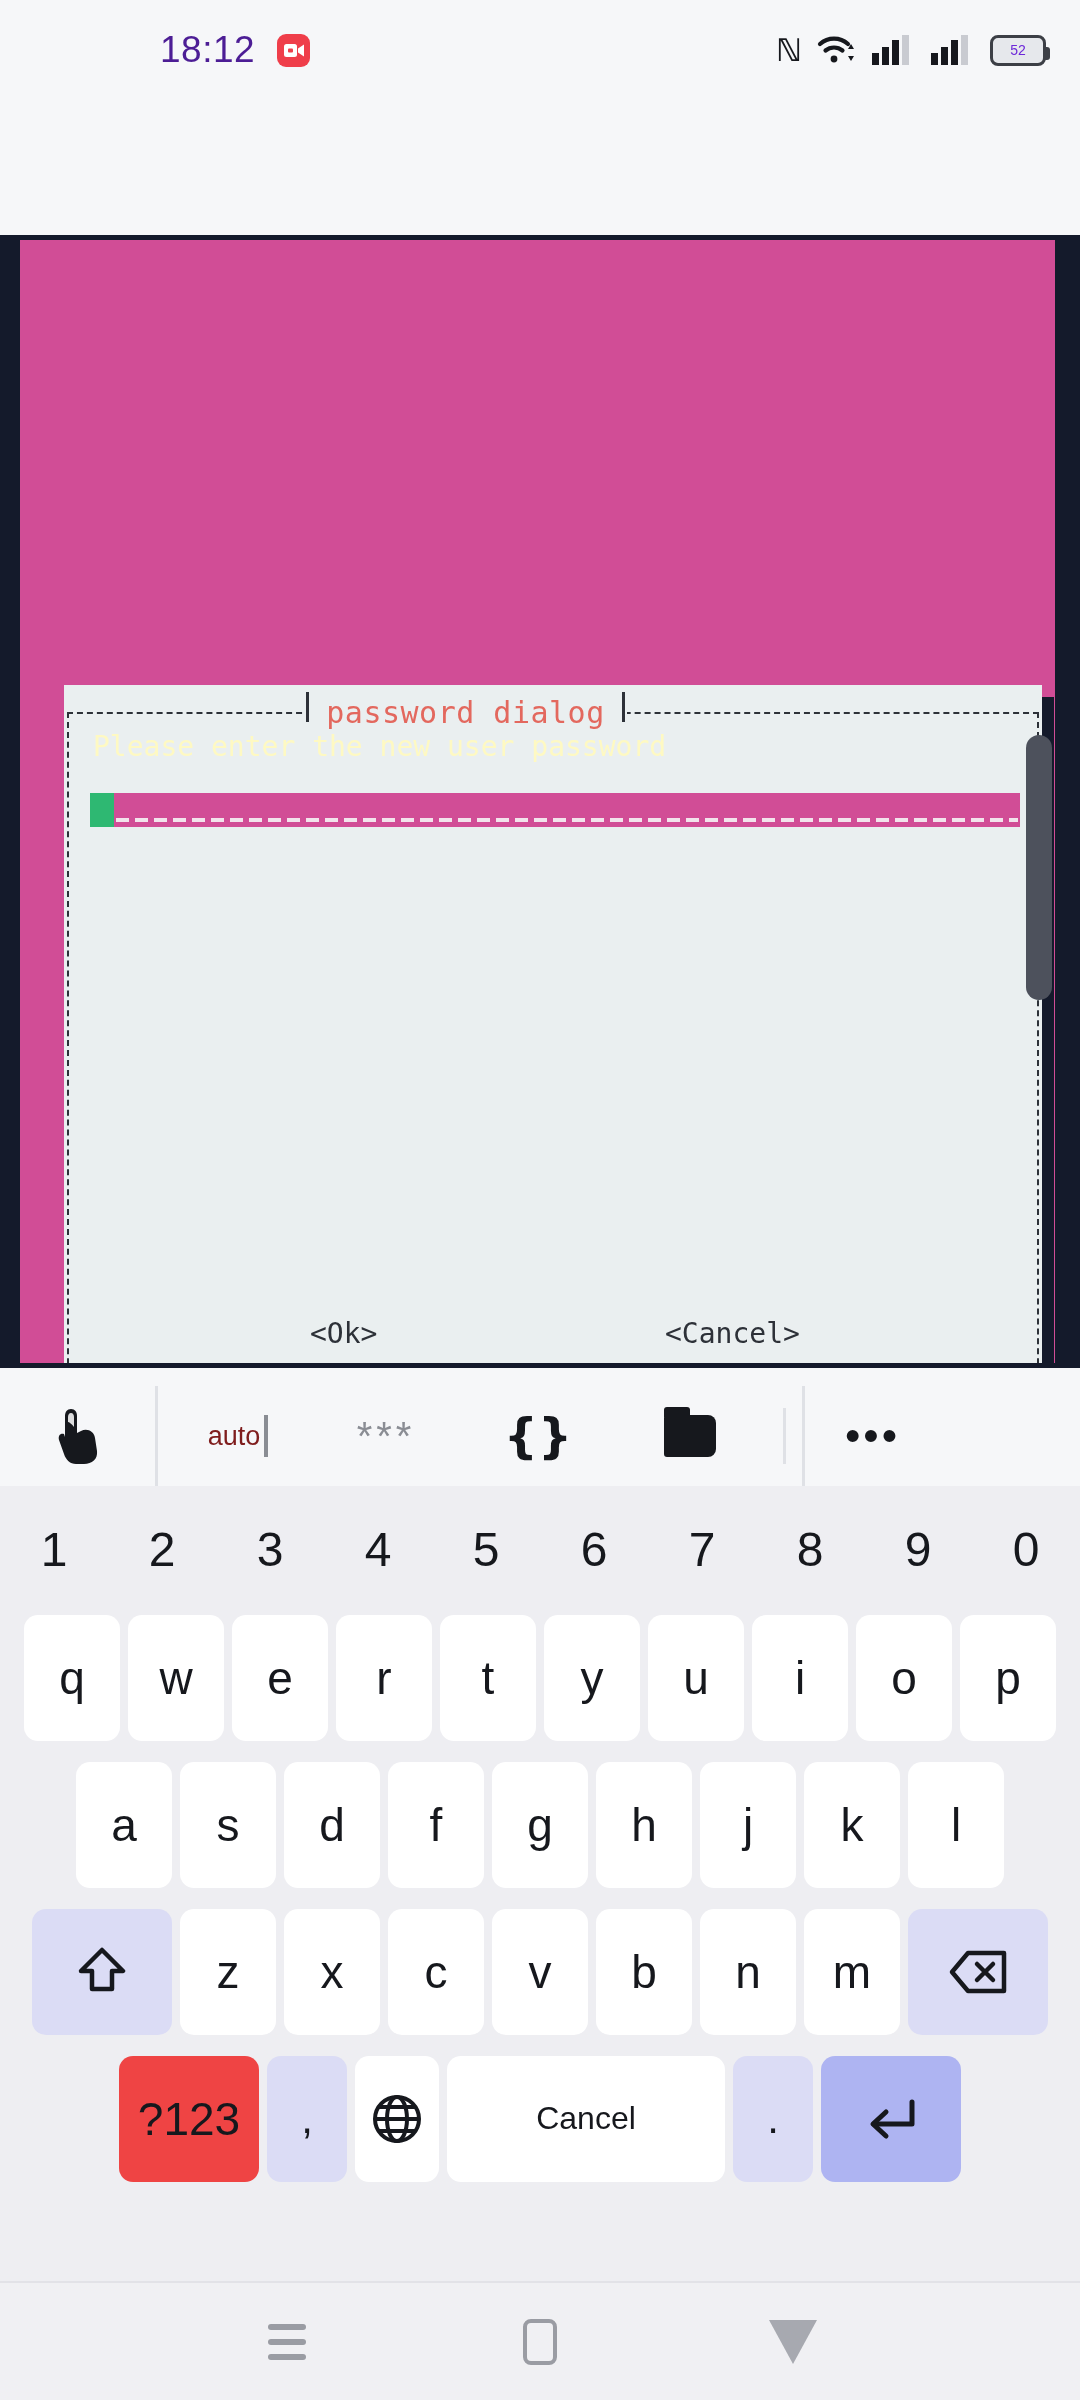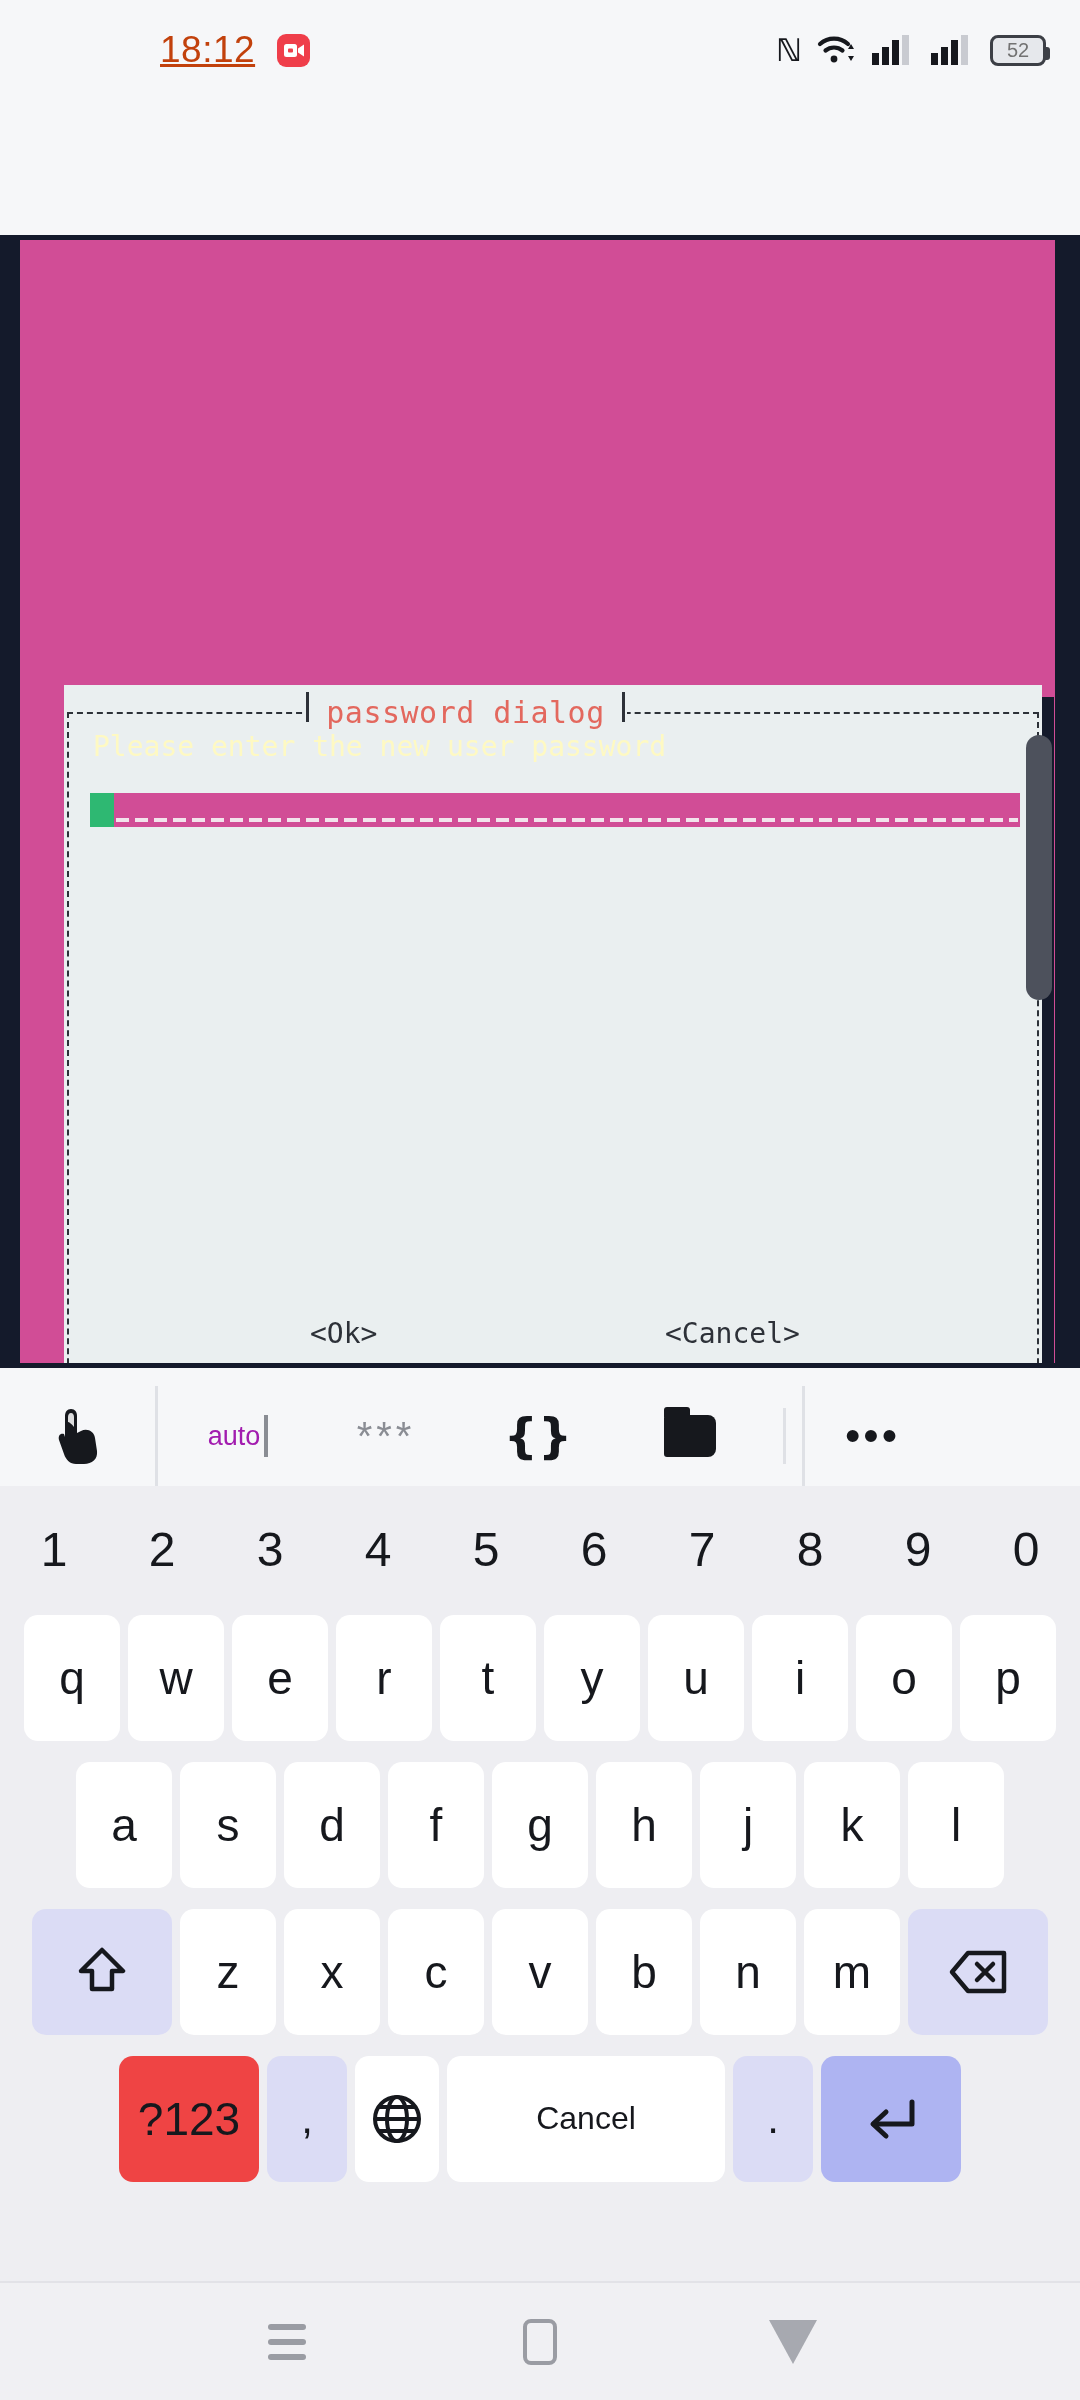--- a/index.html
+++ b/index.html
@@ -11,41 +11,41 @@
   }
   .screen { position: relative; width: 1080px; height: 2400px; background: #f6f7f9; }
 
   
   .statusbar {
     position: absolute; top: 0; left: 0; width: 1080px; height: 100px;
     background: #f6f7f9;
     display: flex; align-items: center;
   }
   .sb-left { display: flex; align-items: center; gap: 22px; margin-left: 160px; }
-  .sb-time { font-size: 37px; color: #c2410c; letter-spacing: 0.5px; text-decoration: underline; }
+  .sb-time { font-size: 37px; color: #4c1d95; letter-spacing: 0.5px; }
   .rec-icon {
     width: 33px; height: 33px; border-radius: 9px; background: #ef3e4a;
     display: flex; align-items: center; justify-content: center;
   }
   .rec-icon svg { display:block; }
   .sb-right {
     margin-left: auto; margin-right: 34px;
     display: flex; align-items: center; gap: 15px;
   }
   .nfc { font-size: 31px; font-weight: bold; color: #16181d; font-family: "DejaVu Sans", sans-serif; line-height: 1; }
   .batt {
     width: 56px; height: 31px; border: 3px solid #3c3f46; border-radius: 8px;
     position: relative; display:flex; align-items:center; justify-content:center;
     background: #e6e8ec;
   }
   .batt:after {
     content:""; position:absolute; right:-7px; top:9px; width:5px; height:13px;
     background:#3c3f46; border-radius:0 3px 3px 0;
   }
-  .batt span { font-size: 20px; color:#737373; font-weight:500; }
+  .batt span { font-size: 14px; color:#6d28d9; font-weight:500; }
 
   
   .tabbar {
     position: absolute; top: 100px; left: 0; width: 1080px; height: 135px;
     background: #f6f7f9;
   }
   .tab {
     position: absolute; left: 14px; top: 10px; width: 174px; height: 125px;
     background: #141a2b; border-radius: 22px 22px 0 0;
     display: flex; align-items: center; justify-content: center; gap: 14px;
@@ -141,21 +141,21 @@
   }
   .exbar .sep {
     width: 3px; height: 100px; background: #dfe1e6; flex:0 0 auto;
   }
   .exbar .cell {
     display:flex; align-items:center; justify-content:center;
     height:100px; flex: 0 0 auto;
   }
   .ex-touch { width: 155px; }
   .ex-item { width: 152px; }
-  .ex-auto { font-size: 27px; color: #a21caf; position:relative; }
+  .ex-auto { font-size: 27px; color: #7f1d1d; position:relative; }
   .ex-auto:after {
     content:""; position:absolute; right:-8px; top:-6px; width:4px; height:42px; background:#8a8d94;
   }
   .ex-stars { font-size: 40px; color:#8a8d94; letter-spacing: 4px; }
   .ex-braces { font-size: 48px; color:#16181d; font-weight: bold; font-family:"DejaVu Sans", sans-serif;}
   .ex-folder { width: 52px; height: 42px; background:#16181d; border-radius: 3px 8px 8px 3px; position:relative; }
   .ex-folder:before { content:""; position:absolute; left:0; top:-8px; width:26px; height:10px; background:#16181d; border-radius:3px 3px 0 0; }
   .ex-vsep { width: 3px; height: 56px; background:#dfe1e6; }
   .ex-ctrl { font-size: 36px; color:#16181d; position:relative; padding-bottom: 6px; }
   .ex-ctrl:after { content:""; position:absolute; left: 6px; right: 6px; bottom: -10px; height: 6px; background:#8a8d94; border-radius:3px; }

